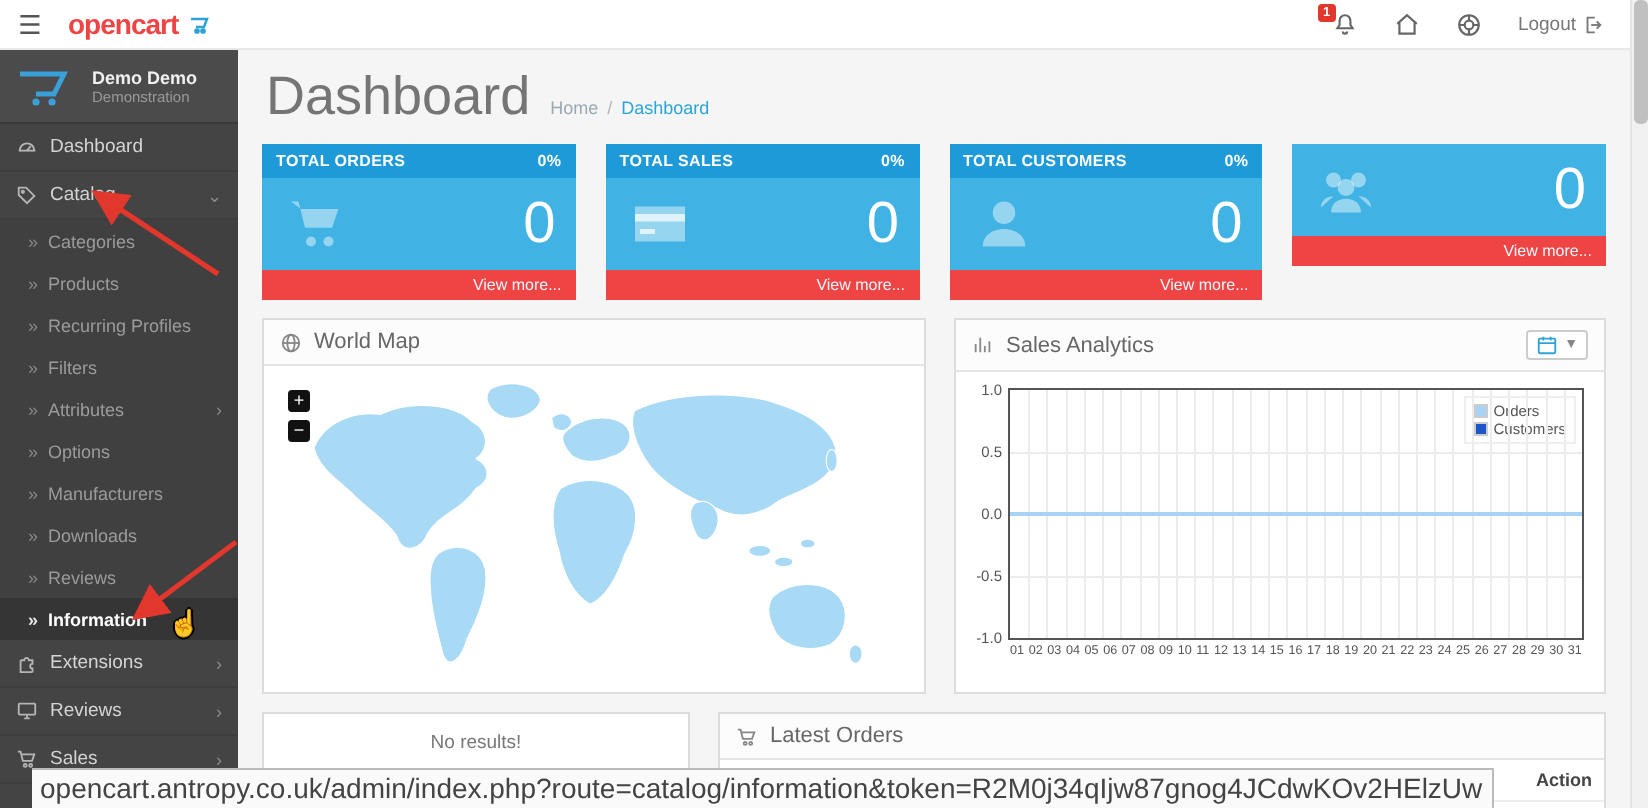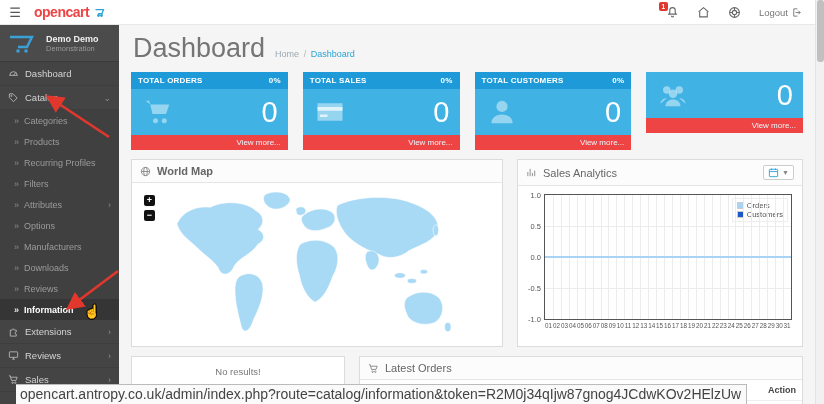--- a/index.html
+++ b/index.html
@@ -66,21 +66,21 @@
   .tile-body svg { width:34px; height:30px; fill:rgba(255,255,255,0.45); }
   .tile-value { font-size:29px; font-weight:400; }
   .tile-foot { background:#ef4444; padding:3px 7px; font-size:8px; color:#e8f6fd; cursor:pointer; }
 
   
   .panel { background:#fff; border:1px solid #dcdcdc; }
   .panel-head { display:flex; align-items:center; gap:6px; padding:5px 8px; font-size:11px;
     color:#666; border-bottom:1px solid #e5e5e5; background:#fcfcfc; }
   .panel-head svg { width:11px; height:11px; stroke:#888; fill:none; stroke-width:2; }
   .row2 { display:flex; gap:14px; margin-bottom:9px; }
-  .map-panel { width:372px; flex:0 0 auto;font-weight:bold; }
+  .map-panel { width:332px; flex:0 0 auto; }
   .map-body { position:relative; height:160px; padding:4px; }
   .map-body > svg.worldmap { width:100%; height:100%; }
   .map-zoom { position:absolute; top:12px; left:12px; display:flex; flex-direction:column; gap:4px; }
   .zoom-btn { width:11px; height:11px; background:#111; color:#fff; font-size:9px; line-height:11px;
     text-align:center; border-radius:2px; cursor:pointer; }
   .analytics-panel { flex:1; }
   .cal-btn { margin-left:auto; border:1px solid #ccc; background:#fff; border-radius:2px;
     padding:1px 4px; display:flex; align-items:center; gap:3px; cursor:pointer; }
   .cal-btn svg { stroke:#2ea3d6; }
   .cal-caret { color:#888; font-size:7px; }

